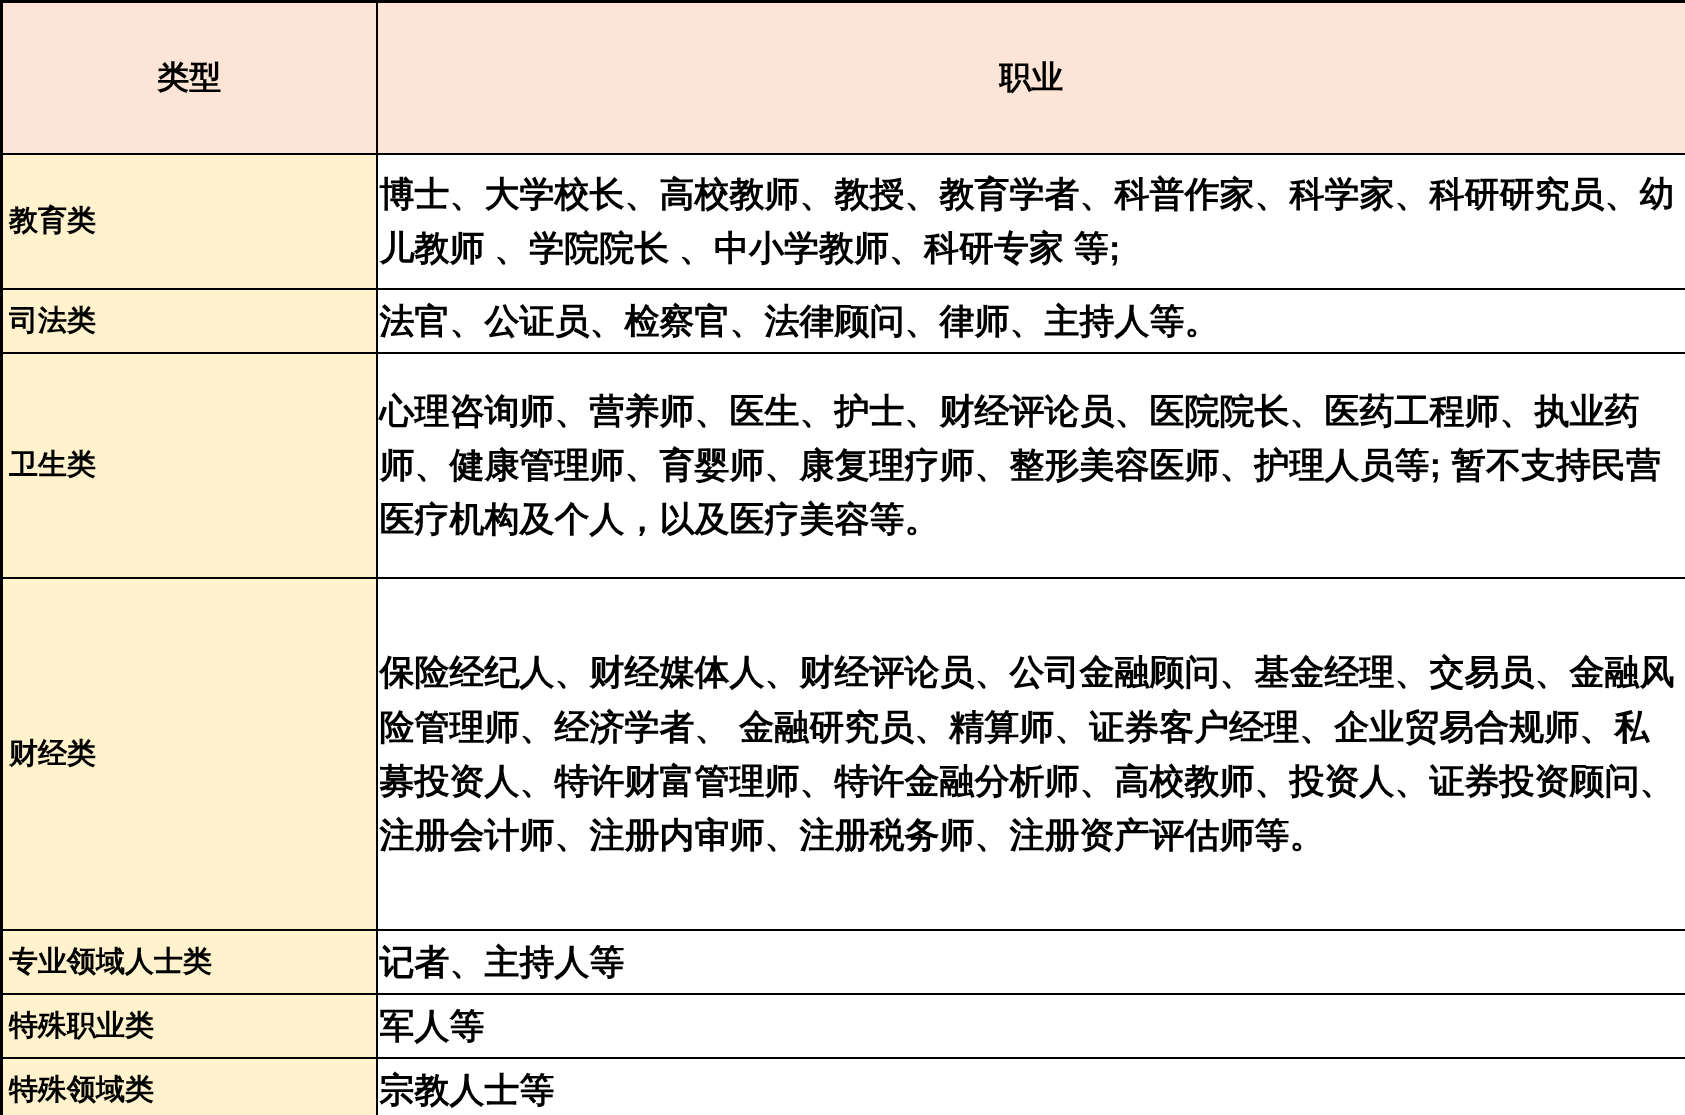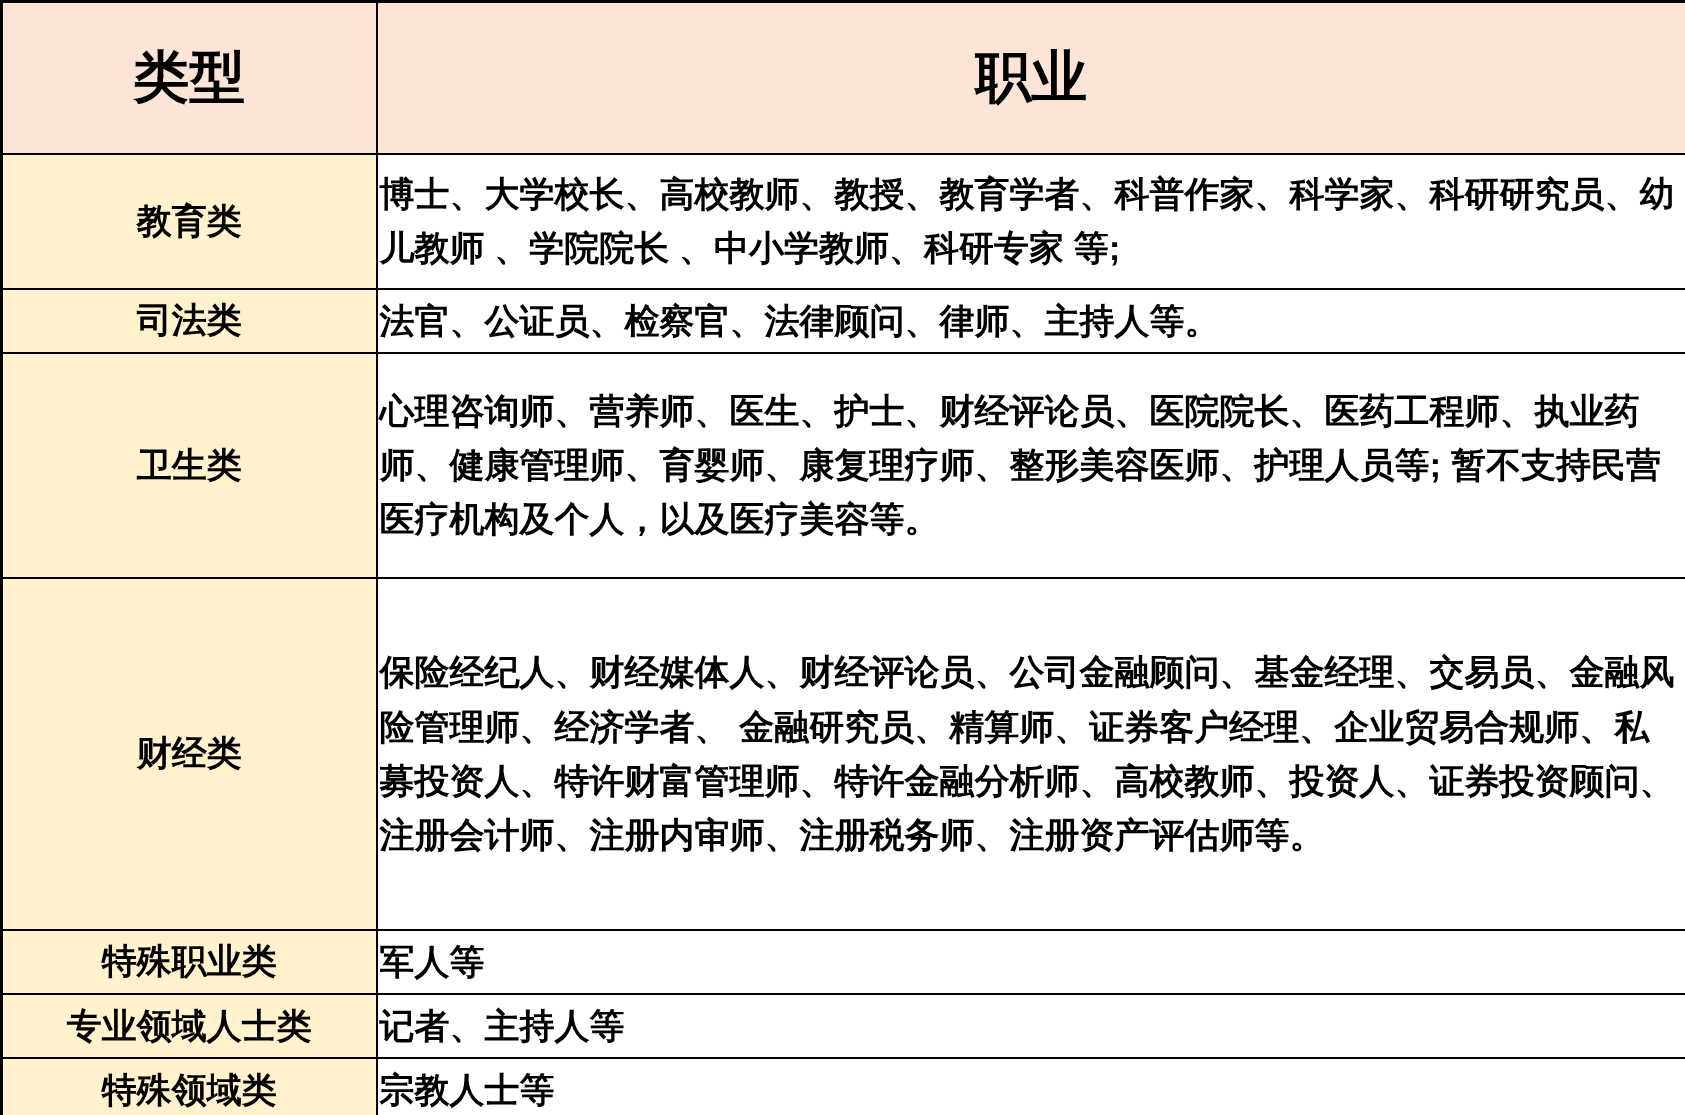--- a/index.html
+++ b/index.html
@@ -33,34 +33,33 @@
   th, td {
     border: 2px solid var(--border);
     vertical-align: middle;
     font-weight: 700;
     color: var(--text);
     overflow: hidden;
   }
   thead tr { height: 152px; }
   thead th {
     background: var(--header-bg);
-    font-size: 56px;
+    font-size: 32px;
     padding: 0;
   }
   tbody tr:nth-child(1) { height: 135px; }
   tbody tr:nth-child(2) { height: 60px;  }
   tbody tr:nth-child(3) { height: 225px; }
   tbody tr:nth-child(4) { height: 352px; }
   tbody tr:nth-child(5) { height: 53px;  }
   tbody tr:nth-child(6) { height: 55px;  }
   tbody tr:nth-child(7) { height: 55px;  }
   td.type-cell {
     background: var(--type-bg);
-    font-size: 35px;
-    text-align: center;
+    font-size: 29px;
     padding: 4px 6px;
   }
   td.occ-cell {
     background: var(--body-bg);
     font-size: 35px;
     line-height: 1.55;
     text-align: left;
     padding: 4px 8px 4px 2px;
     word-break: break-all;
   }
@@ -90,25 +89,25 @@
       </tr>
       <tr>
         <td class="type-cell">卫生类</td>
         <td class="occ-cell">心理咨询师、营养师、医生、护士、财经评论员、医院院长、医药工程师、执业药师、健康管理师、育婴师、康复理疗师、整形美容医师、护理人员等; 暂不支持民营医疗机构及个人，以及医疗美容等。</td>
       </tr>
       <tr>
         <td class="type-cell">财经类</td>
         <td class="occ-cell">保险经纪人、财经媒体人、财经评论员、公司金融顾问、基金经理、交易员、金融风险管理师、经济学者、 金融研究员、精算师、证券客户经理、企业贸易合规师、私募投资人、特许财富管理师、特许金融分析师、高校教师、投资人、证券投资顾问、注册会计师、注册内审师、注册税务师、注册资产评估师等。</td>
       </tr>
       <tr>
+        <td class="type-cell">专业领域人士类</td>
+        <td class="occ-cell">记者、主持人等</td>
+      </tr>
+      <tr>
         <td class="type-cell">特殊职业类</td>
         <td class="occ-cell">军人等</td>
-      </tr>
-      <tr>
-        <td class="type-cell">专业领域人士类</td>
-        <td class="occ-cell">记者、主持人等</td>
       </tr>
       <tr>
         <td class="type-cell">特殊领域类</td>
         <td class="occ-cell">宗教人士等</td>
       </tr>
     </tbody>
 </table>
 
 </body></html>

